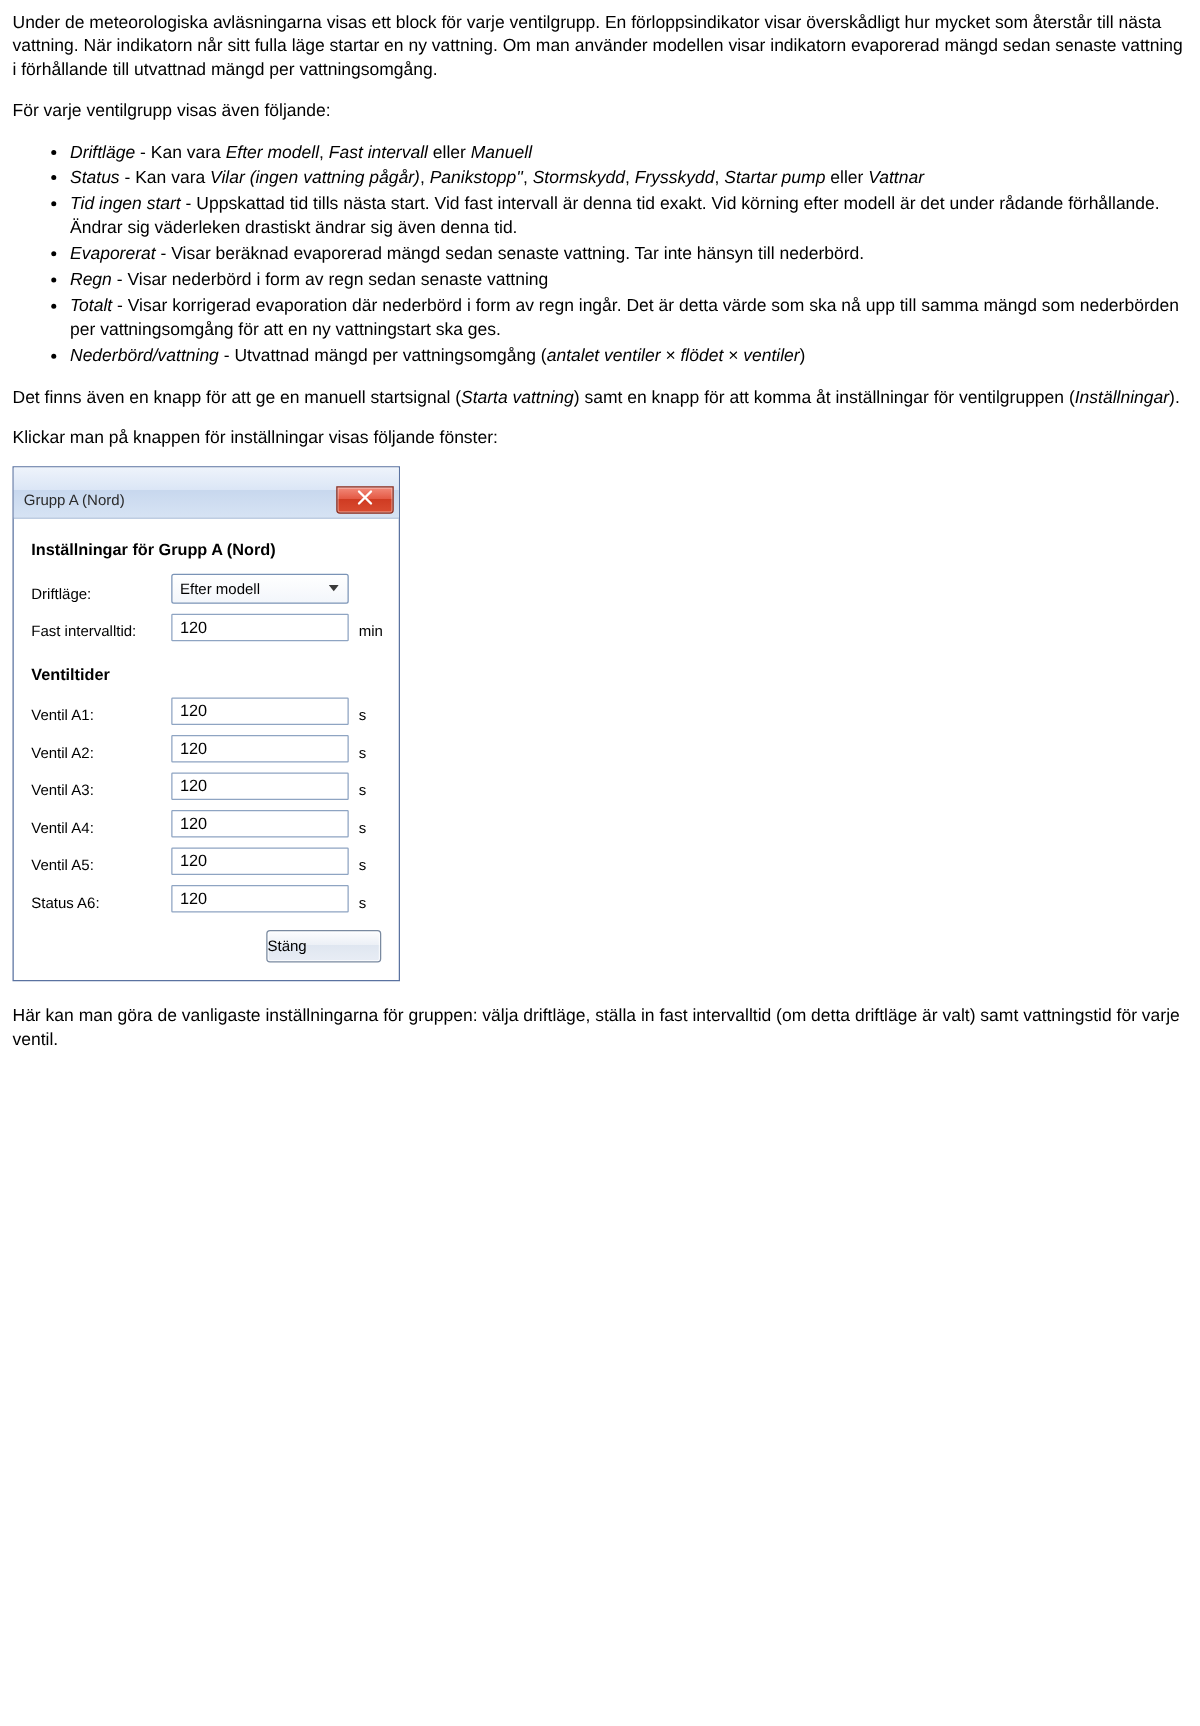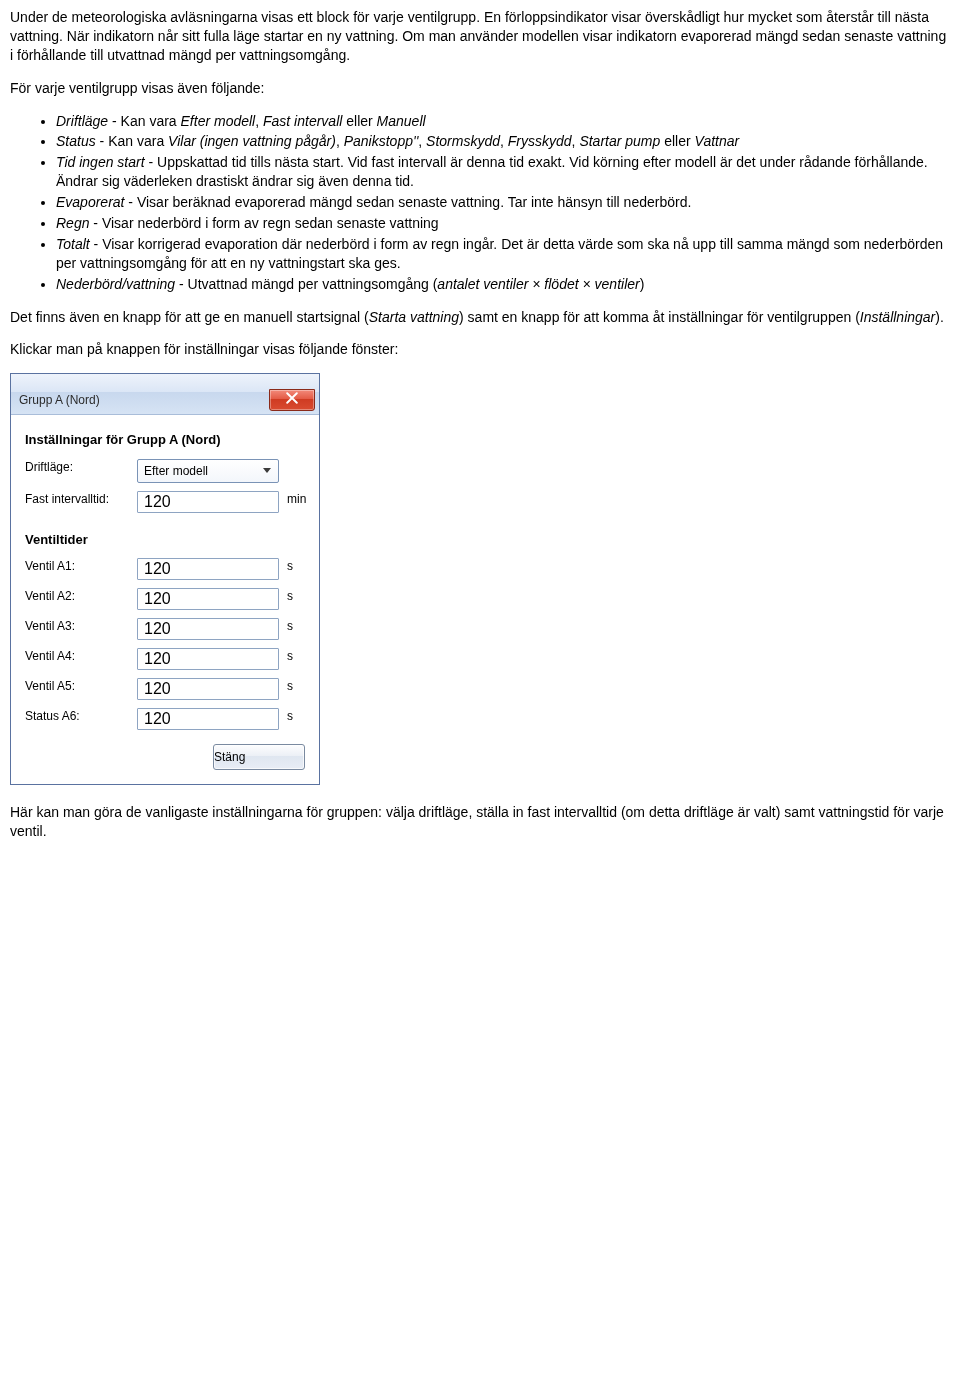--- a/index.html
+++ b/index.html
@@ -51,21 +51,21 @@
   }
   .close-btn svg { width: 12px; height: 12px; }
   .dialog-body { padding: 10px 14px 14px 14px; }
   .section-title {
     font-weight: bold;
     margin: 6px 0 10px 0;
     font-size: 13px;
   }
   .form-row {
     display: flex;
-    align-items: flex-start;
+    align-items: flex-end;
     margin-bottom: 8px;
   }
   .form-label {
     width: 112px;
     flex-shrink: 0;
     font-size: 12px;
   }
   .combo {
     width: 130px;
     height: 22px;
@@ -83,21 +83,21 @@
     display: flex;
     justify-content: center;
   }
   .textinput {
     width: 128px;
     height: 20px;
     border: 1px solid #8ea4c2;
     background: #fff;
     border-radius: 1px;
     padding: 0 6px;
-    font-size: 16px;
+    font-size: 13px;
     font-family: inherit;
     line-height: 20px;
   }
   .unit {
     margin-left: 8px;
     font-size: 12px;
   }
   .sep { height: 4px; }
   .btnrow {
     display: flex;

